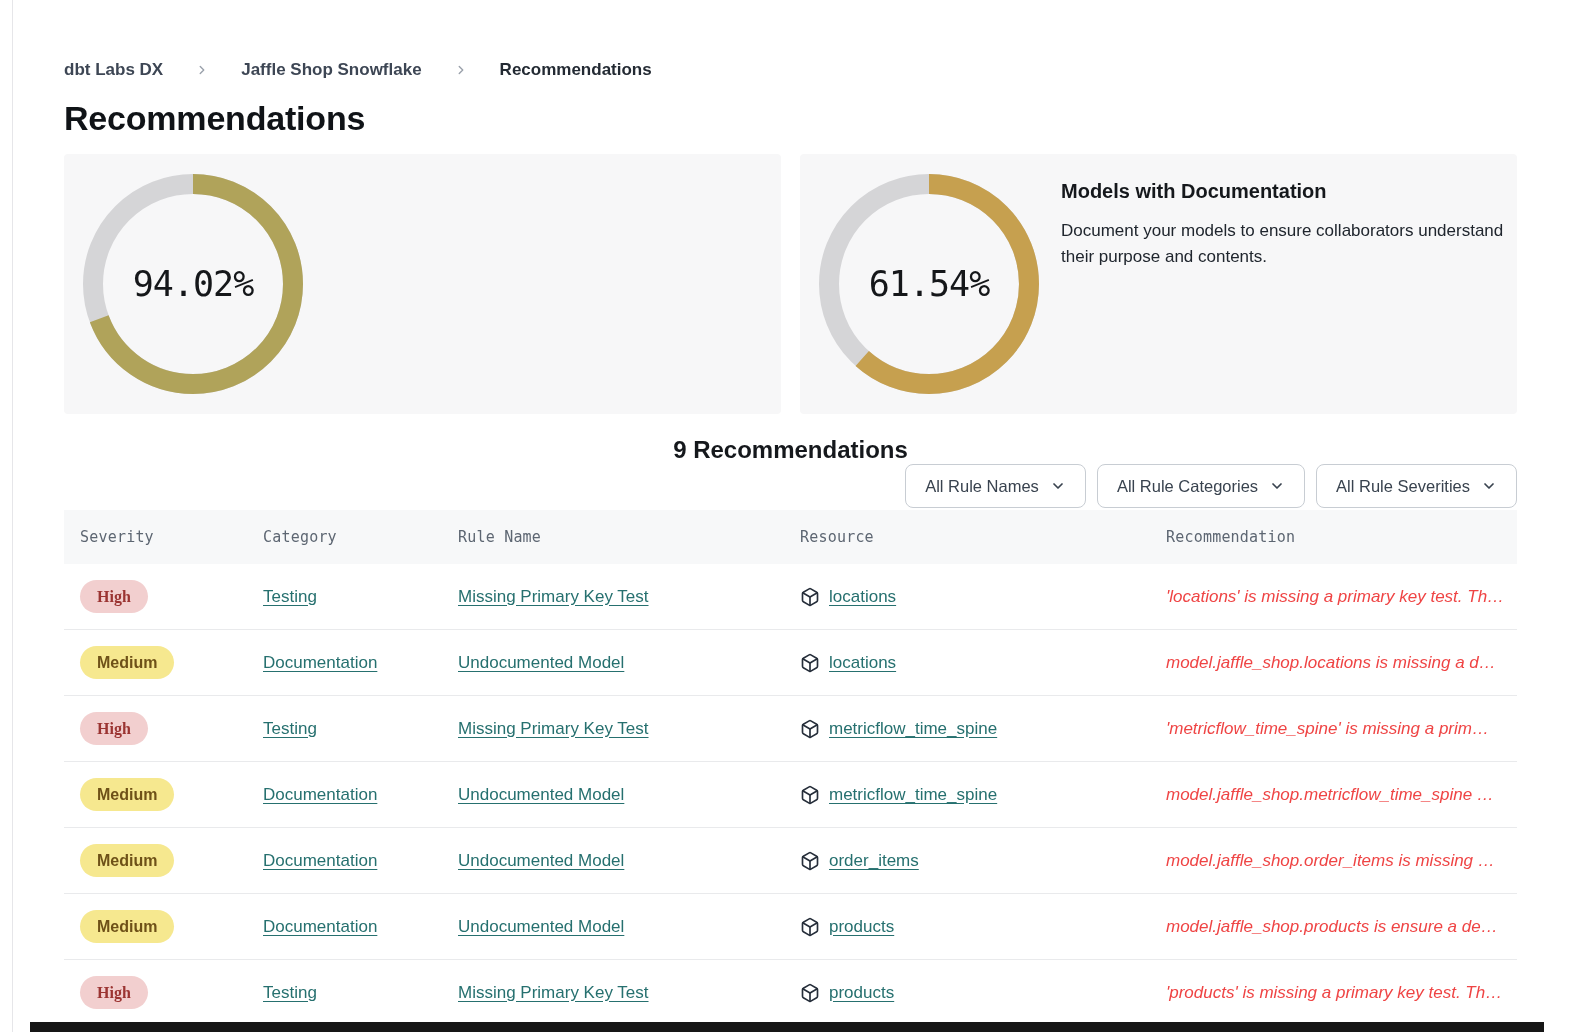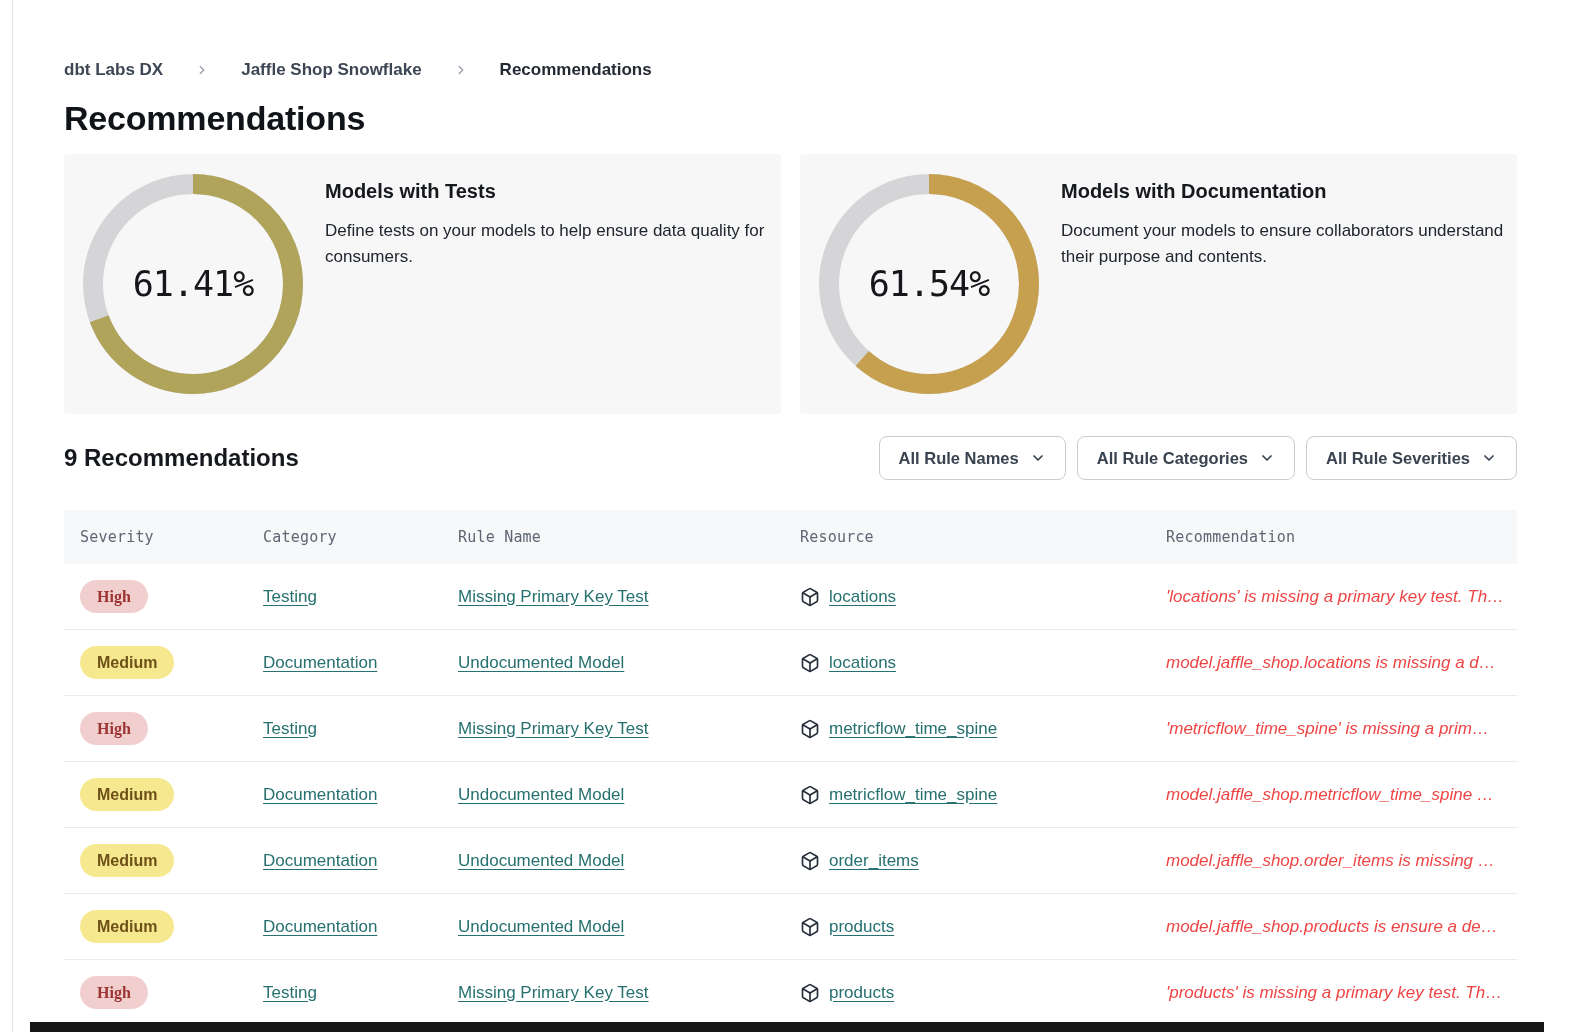--- a/index.html
+++ b/index.html
@@ -38,28 +38,28 @@
   .donut .pct {
     position:absolute; inset:0; display:flex; align-items:center; justify-content:center;
     font-family:"DejaVu Sans Mono", monospace; font-size:35px; font-weight:500; color:#15171a;
     letter-spacing:-1px;
   }
   .card-text { position:absolute; left:261px; top:26px; width:460px; }
   .card-text h2 { font-size:20px; font-weight:700; color:#15181c; }
   .card-text p { margin-top:15px; font-size:17px; line-height:26px; color:#20262e; max-width:445px; }
 
   
-  .list-bar { position:absolute; left:64px; top:436px; width:1453px; height:44px; display:flex; align-items:center; }
+  .list-bar { position:absolute; left:64px; top:436px; width:1453px; height:44px; display:flex; align-items:center;flex-direction:column; }
   .count-heading { font-size:24px; font-weight:700; color:#15181c; }
   .filters { margin-left:auto; display:flex; gap:11px; }
   .filter-btn {
     height:44px; display:flex; align-items:center; gap:11px;
     background:#ffffff; border:1px solid #c8cdd3; border-radius:8px;
     padding:0 19px; font-family:"Liberation Sans",sans-serif;
-    font-size:16.5px; font-weight:700; color:#39434f; cursor:pointer;
+    font-size:16.5px; font-weight:400; color:#39434f; cursor:pointer;
   }
   .filter-btn svg { width:16px; height:16px; color:#39434f; }
 
   
   .rec-table { position:absolute; left:64px; top:510px; width:1453px; }
   .trow, .thead {
     display:grid;
     grid-template-columns: 183px 195px 342px 366px 1fr;
     padding-left:16px; align-items:center;
   }
@@ -103,25 +103,21 @@
 
   <h1 class="page-title">Recommendations</h1>
 
   <div class="cards">
     <section class="card">
       <div class="donut">
         <svg viewBox="0 0 220 220">
           <circle class="track" cx="110" cy="110" r="100" fill="none" stroke-width="20" stroke="#d5d5d7"></circle>
           <circle class="arc" cx="110" cy="110" r="100" fill="none" stroke-width="20" transform="rotate(-90 110 110)" stroke="#b0a35a" stroke-dasharray="434.98491881604275 628.3185307179587"></circle>
         </svg>
-        <div class="pct">61.41%</div>
-      </div>
-      <div class="card-text">
-        <h2>Models with Tests</h2>
-        <p>Define tests on your models to help ensure data quality for consumers.</p>
+        <div class="pct">94.02%</div>
       </div>
     </section>
 
     <section class="card">
       <div class="donut">
         <svg viewBox="0 0 220 220">
           <circle class="track" cx="110" cy="110" r="100" fill="none" stroke-width="20" stroke="#d5d5d7"></circle>
           <circle class="arc" cx="110" cy="110" r="100" fill="none" stroke-width="20" transform="rotate(-90 110 110)" stroke="#c6a04f" stroke-dasharray="386.66722380383175 628.3185307179587"></circle>
         </svg>
         <div class="pct">61.54%</div>

